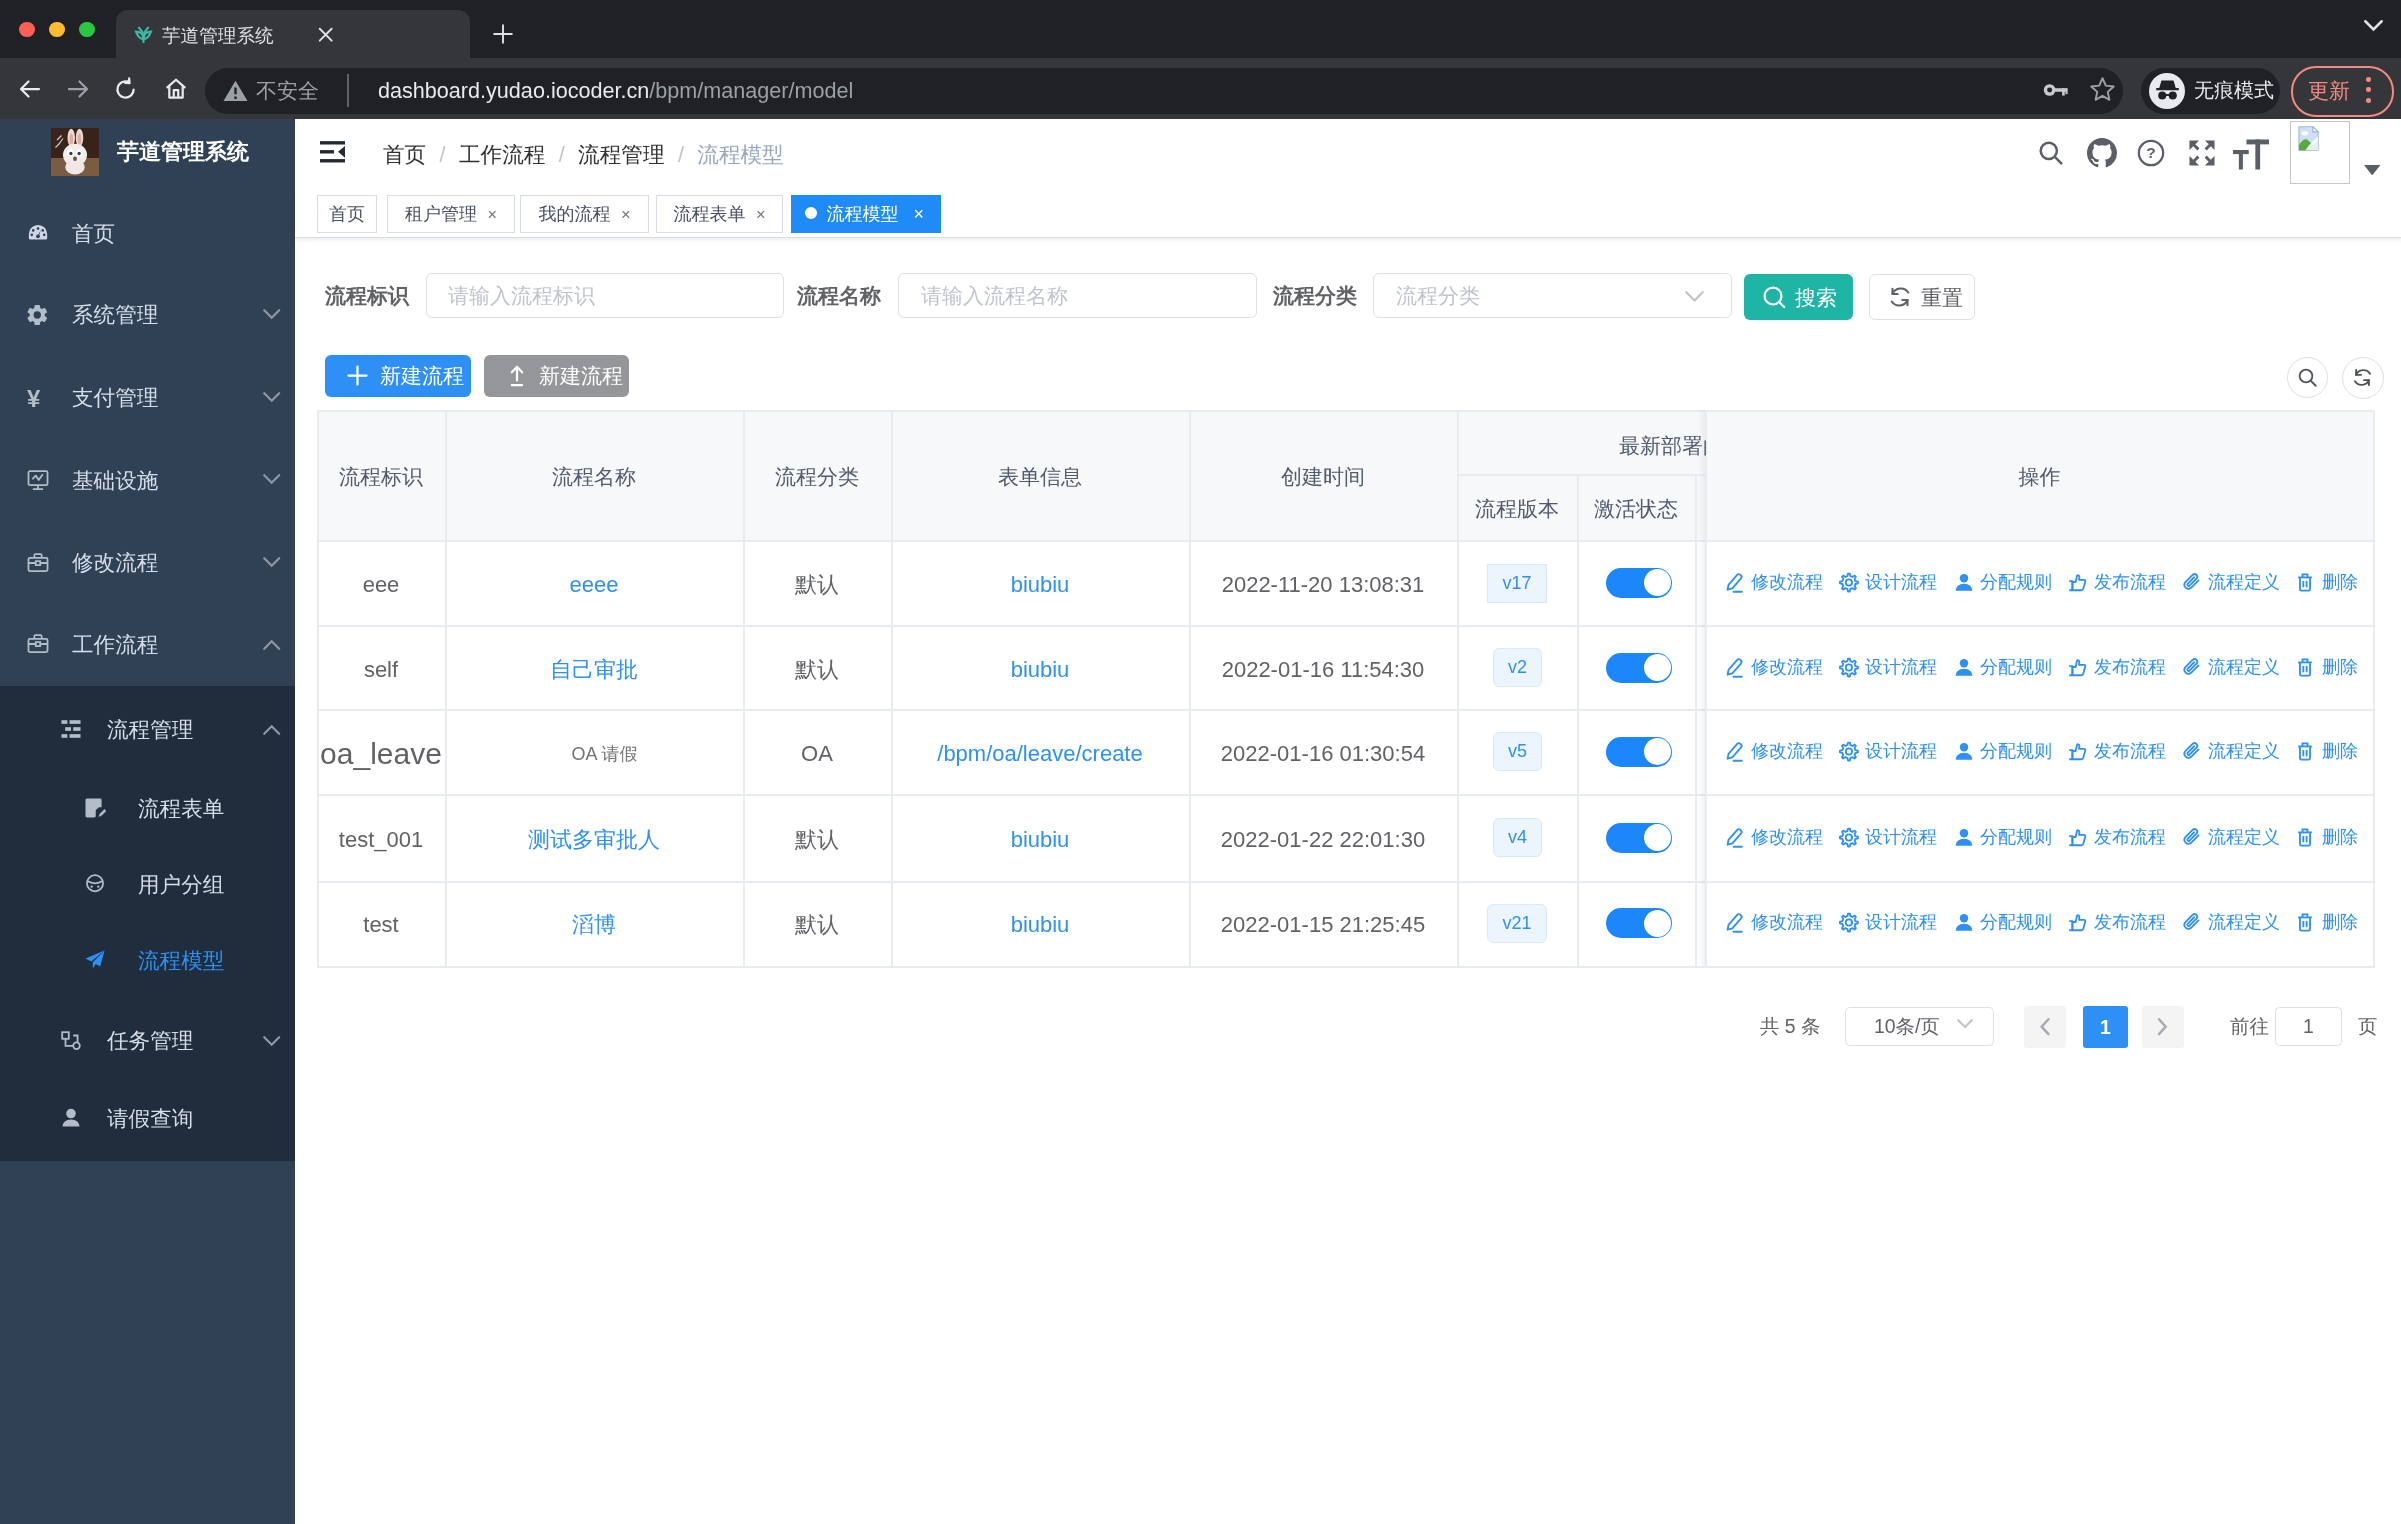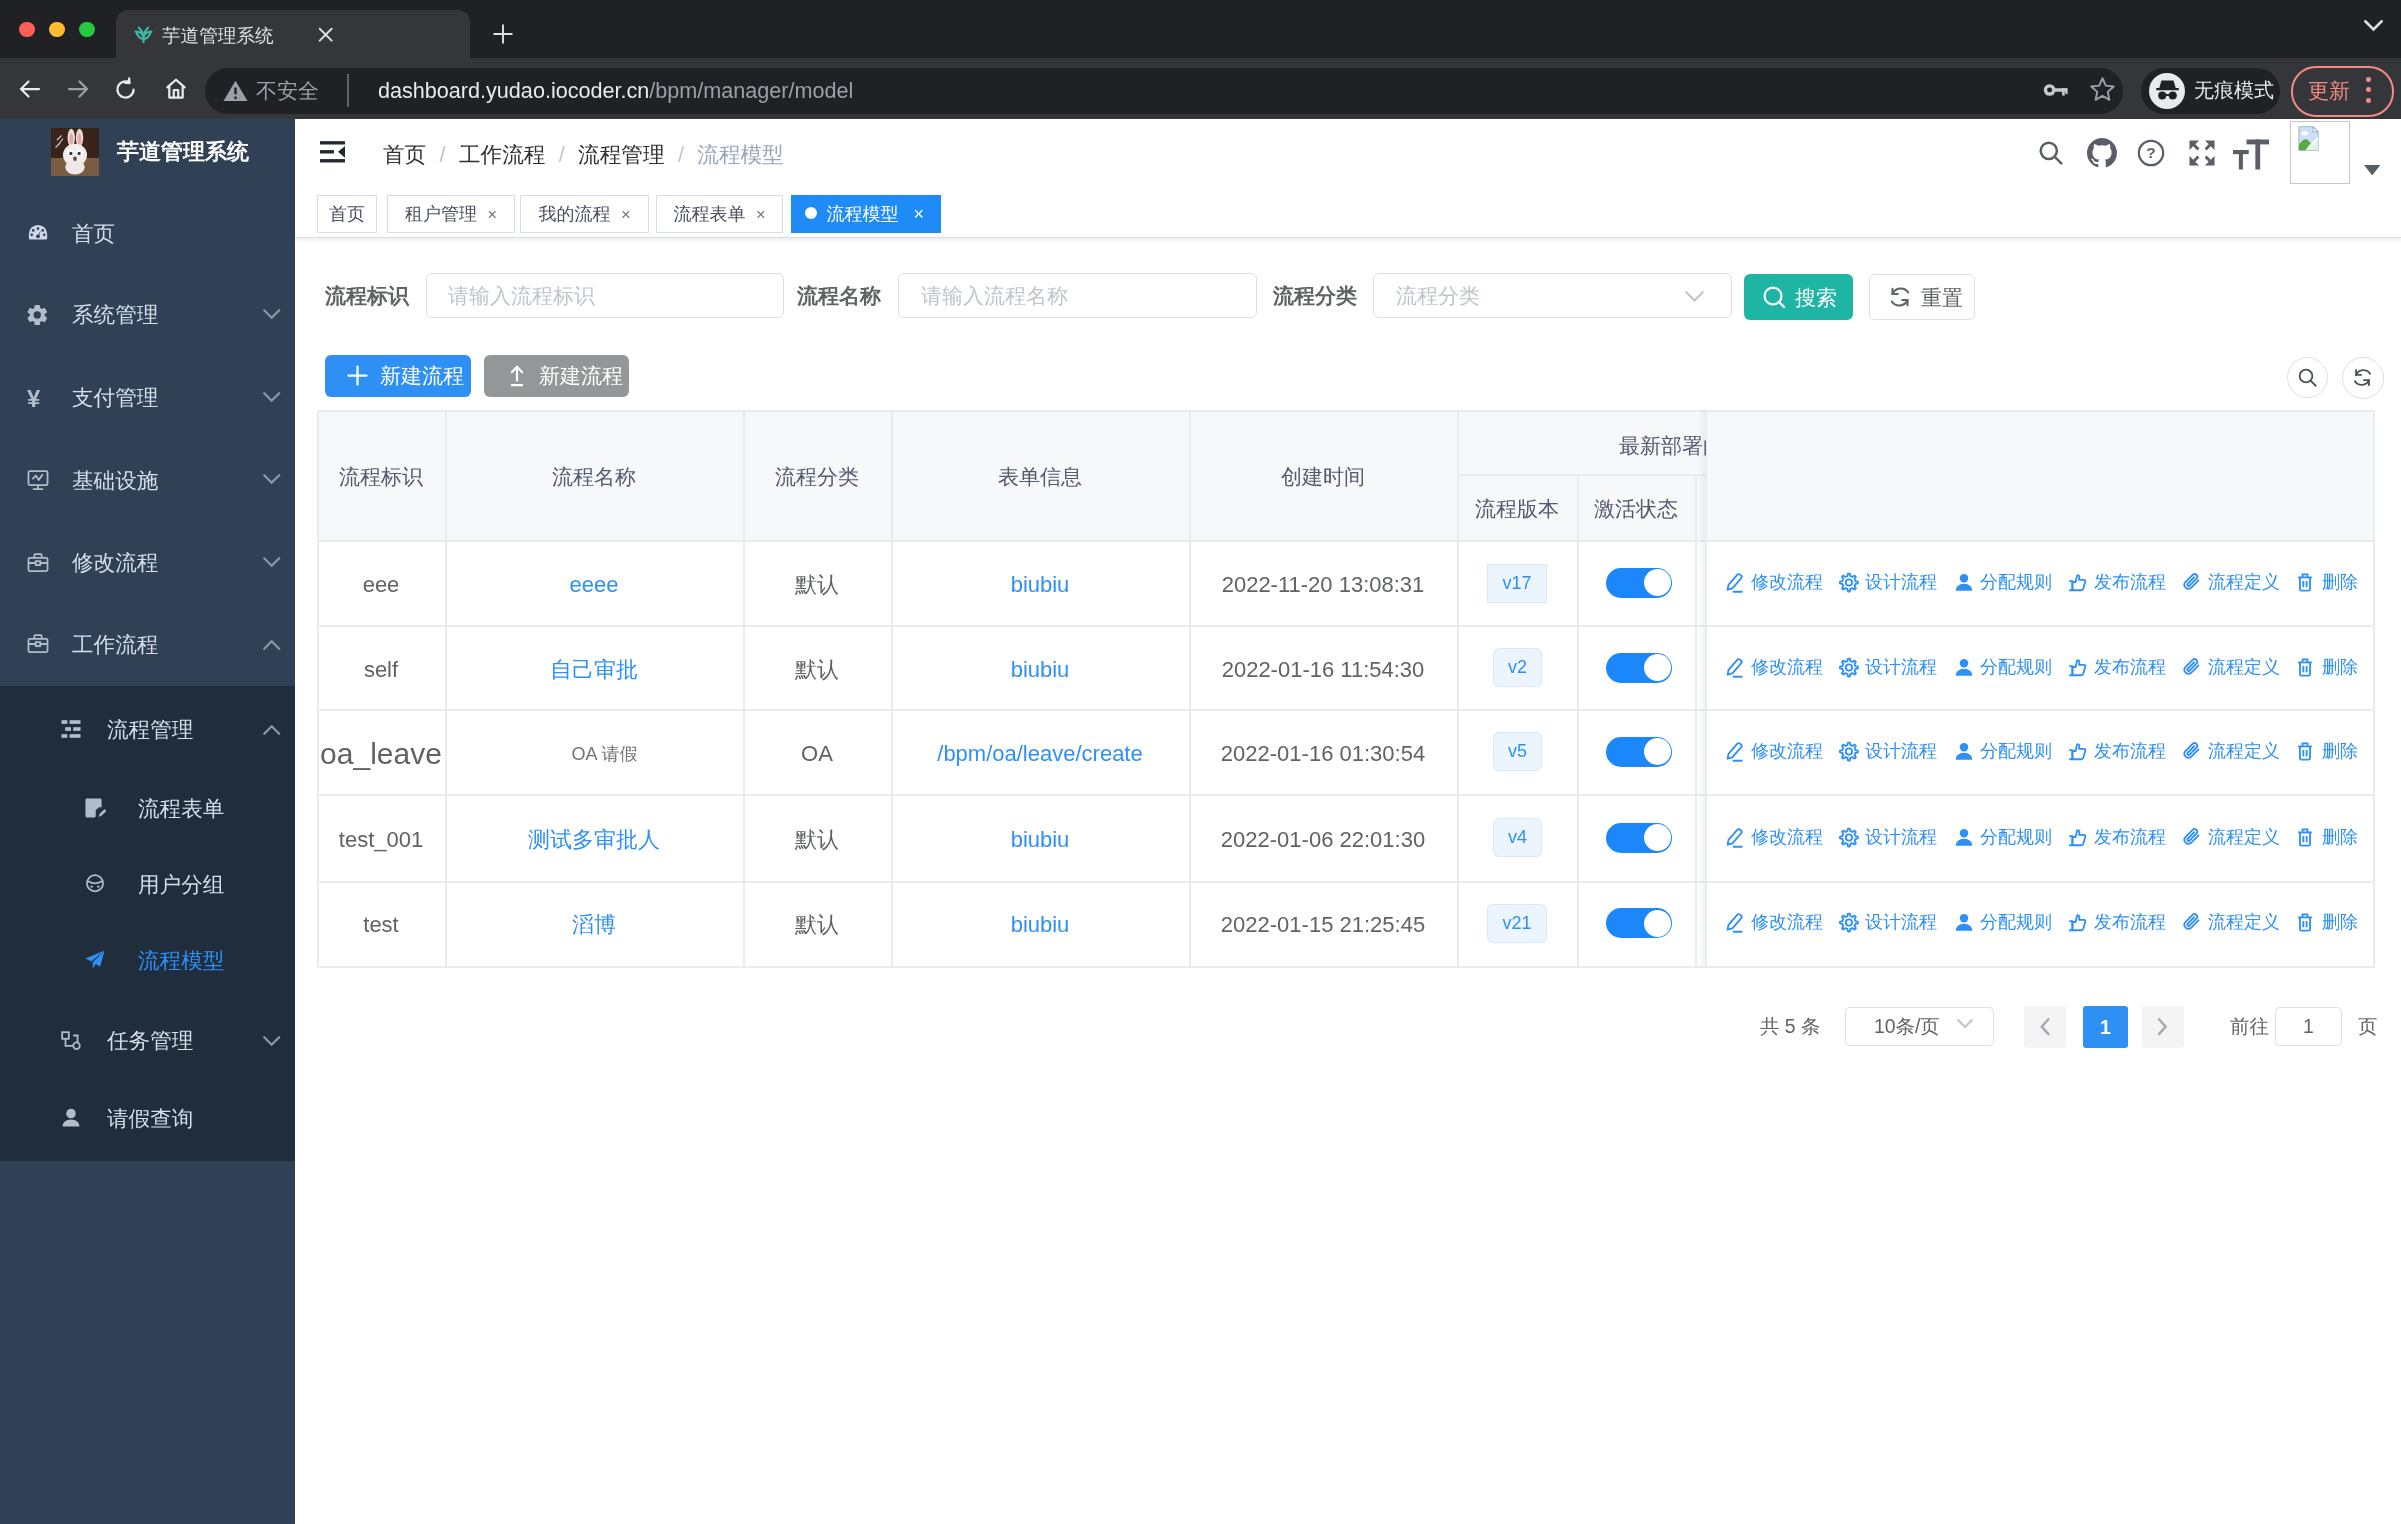--- a/index.html
+++ b/index.html
@@ -441,20 +441,21 @@
 <div class="t c" style="left:317px;top:462px;width:128px;line-height:30px;font-size:21px;color:#515a6e;font-weight:500">流程标识</div>
 <div class="t c" style="left:445px;top:462px;width:298px;line-height:30px;font-size:21px;color:#515a6e;font-weight:500">流程名称</div>
 <div class="t c" style="left:743px;top:462px;width:148px;line-height:30px;font-size:21px;color:#515a6e;font-weight:500">流程分类</div>
 <div class="t c" style="left:891px;top:462px;width:298px;line-height:30px;font-size:21px;color:#515a6e;font-weight:500">表单信息</div>
 <div class="t c" style="left:1189px;top:462px;width:268px;line-height:30px;font-size:21px;color:#515a6e;font-weight:500">创建时间</div>
 <div class="a" style="left:1457px;top:412px;width:249px;height:64px;overflow:hidden">
       <div class="t" style="left:162px;top:18.6px;line-height:30px;font-size:21px;color:#515a6e;font-weight:500">最新部署的流程定义</div>
     </div>
 <div class="t c" style="left:1457px;top:494px;width:120px;line-height:30px;font-size:21px;color:#515a6e;font-weight:500">流程版本</div>
 <div class="t c" style="left:1577px;top:494px;width:118px;line-height:30px;font-size:21px;color:#515a6e;font-weight:500">激活状态</div>
+<div class="t c" style="left:1705px;top:462px;width:669px;line-height:30px;font-size:21px;color:#515a6e;font-weight:500">操作</div>
 <div class="t c" style="left:317px;top:570px;width:128px;line-height:30px;font-size:22px;color:#606266">eee</div>
 <div class="t c" style="left:445px;top:570px;width:298px;line-height:30px;font-size:22px;color:#2e90f5">eeee</div>
 <div class="t c" style="left:743px;top:570px;width:148px;line-height:30px;font-size:22px;color:#606266">默认</div>
 <div class="t c" style="left:891px;top:570px;width:298px;line-height:30px;font-size:22px;color:#2e90f5">biubiu</div>
 <div class="t c" style="left:1189px;top:570px;width:268px;line-height:30px;font-size:22px;color:#606266">2022-11-20 13:08:31</div>
 <div class="a t c" style="left:1487px;top:564px;width:60px;height:39px;line-height:37px;background:#ecf5fe;border:1.5px solid #d6e9fc;border-radius:0;box-sizing:border-box;font-size:18px;color:#2e90f5">v17</div>
 <div class="a" style="left:1606px;top:568px;width:66px;height:30px;border-radius:15px;background:#1b87fb"></div>
 <div class="a" style="left:1644px;top:569px;width:27px;height:27px;border-radius:50%;background:#fff"></div>
 <svg class="a" style="left:1723px;top:571px" width="22" height="22" viewBox="0 0 24 24">
       <use href="#i-pen"></use>
@@ -541,21 +542,21 @@
     </svg>
 <div class="t" style="left:2208px;top:739px;line-height:25px;font-size:18px;color:#2e90f5">流程定义</div>
 <svg class="a" style="left:2294px;top:740px" width="22" height="22" viewBox="0 0 24 24">
       <use href="#i-trash"></use>
     </svg>
 <div class="t" style="left:2322px;top:739px;line-height:25px;font-size:18px;color:#2e90f5">删除</div>
 <div class="t c" style="left:317px;top:825px;width:128px;line-height:30px;font-size:22px;color:#606266">test_001</div>
 <div class="t c" style="left:445px;top:825px;width:298px;line-height:30px;font-size:22px;color:#2e90f5">测试多审批人</div>
 <div class="t c" style="left:743px;top:825px;width:148px;line-height:30px;font-size:22px;color:#606266">默认</div>
 <div class="t c" style="left:891px;top:825px;width:298px;line-height:30px;font-size:22px;color:#2e90f5">biubiu</div>
-<div class="t c" style="left:1189px;top:825px;width:268px;line-height:30px;font-size:22px;color:#606266">2022-01-06 22:01:30</div>
+<div class="t c" style="left:1189px;top:825px;width:268px;line-height:30px;font-size:22px;color:#606266">2022-01-22 22:01:30</div>
 <div class="a t c" style="left:1493px;top:818px;width:49px;height:39px;line-height:37px;background:#ecf5fe;border:1.5px solid #d6e9fc;border-radius:6px;box-sizing:border-box;font-size:18px;color:#2e90f5">v4</div>
 <div class="a" style="left:1606px;top:823px;width:66px;height:30px;border-radius:15px;background:#1b87fb"></div>
 <div class="a" style="left:1644px;top:824px;width:27px;height:27px;border-radius:50%;background:#fff"></div>
 <svg class="a" style="left:1723px;top:826px" width="22" height="22" viewBox="0 0 24 24">
       <use href="#i-pen"></use>
     </svg>
 <div class="t" style="left:1751px;top:825px;line-height:25px;font-size:18px;color:#2e90f5">修改流程</div>
 <svg class="a" style="left:1837px;top:826px" width="22" height="22" viewBox="0 0 24 24">
       <use href="#i-gear"></use>
     </svg>

